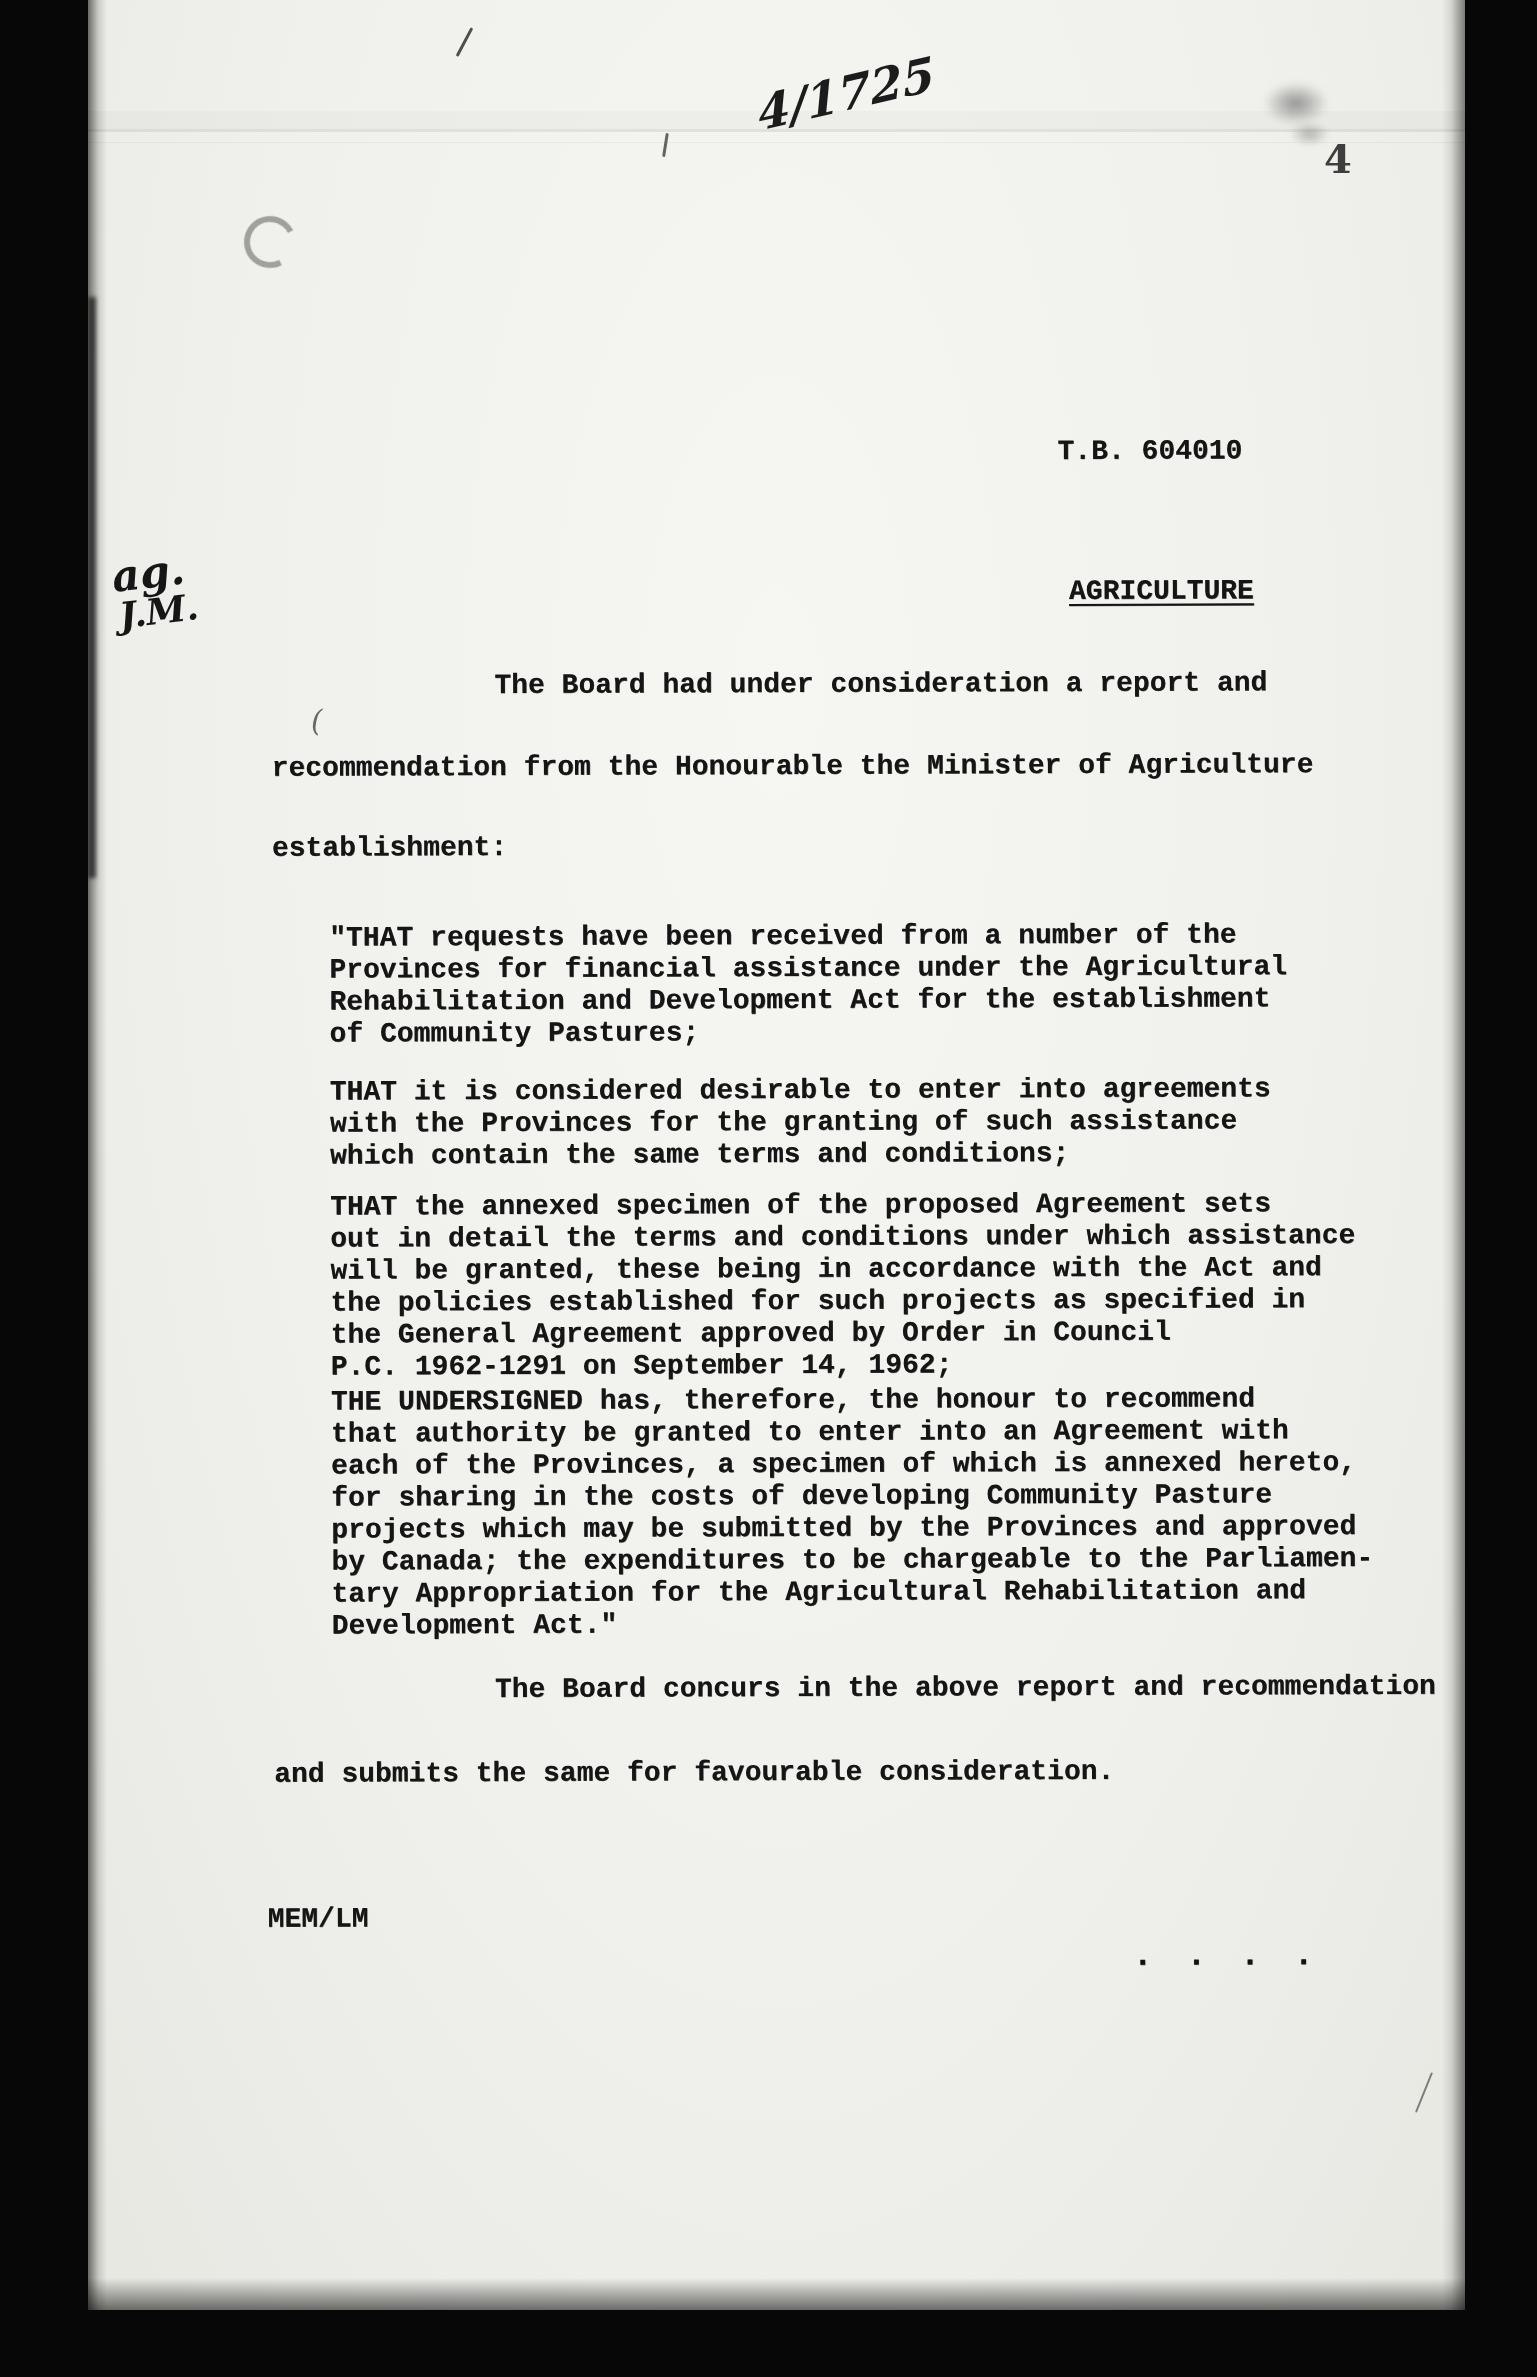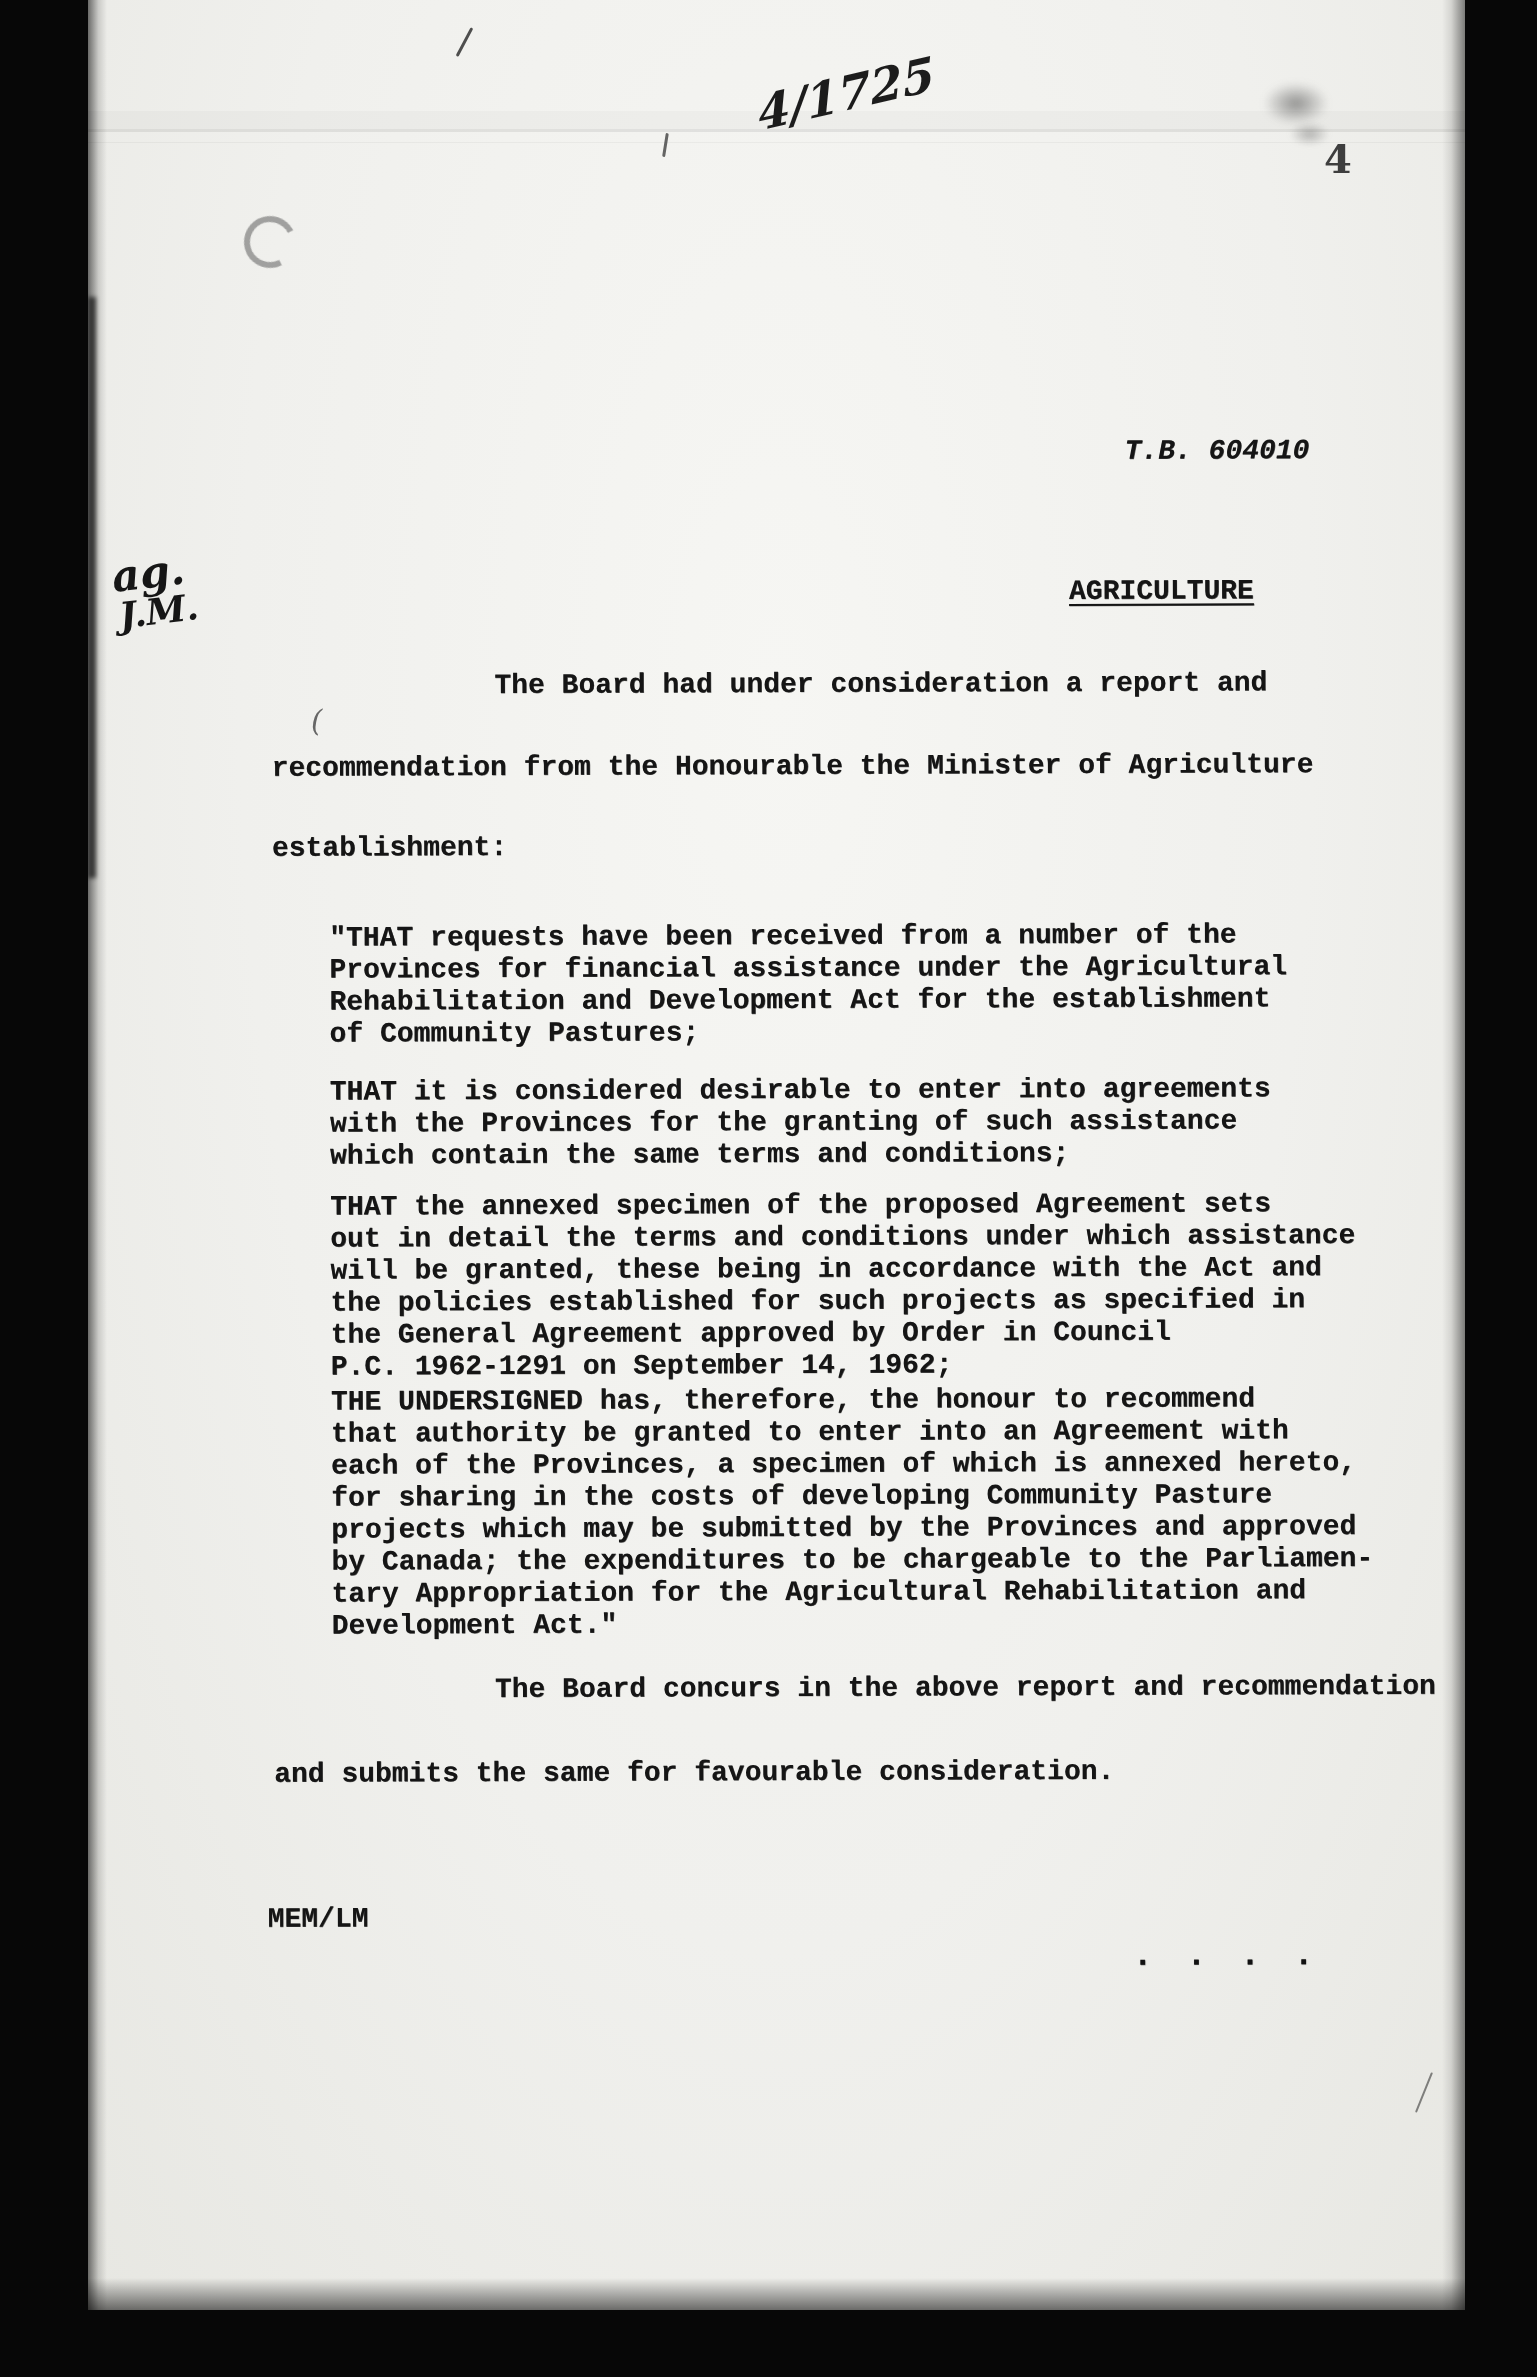--- a/index.html
+++ b/index.html
@@ -140,21 +140,21 @@
 
     <div class="handwritten-ref">4/1725</div>
     <div class="page-number">4</div>
     <div class="margin-note">
       <div class="mn1">ag.</div>
       <div class="mn2">J.M.</div>
     </div>
 
     <div class="typed">
 
-      <div class="tline" style="left:1039px;top:437px;font-style:italic;">T.B. 604010</div>
+      <div class="tline" style="left:972px;top:437px;">T.B. 604010</div>
 
       <div class="tline heading-underline" style="left:983px;top:529px;">AGRICULTURE</div>
 
       <div class="tline" style="left:408px;top:669px;">The Board had under consideration a report and</div>
       <div class="tline" style="left:185px;top:751px;">recommendation from the Honourable the Minister of Agriculture</div>
       <div class="tline" style="left:185px;top:831px;">establishment:</div>
 
       <div class="qblock" style="left:242px;top:921px;">
         <div class="ln">"THAT requests have been received from a number of the</div>
         <div class="ln">Provinces for financial assistance under the Agricultural</div>

